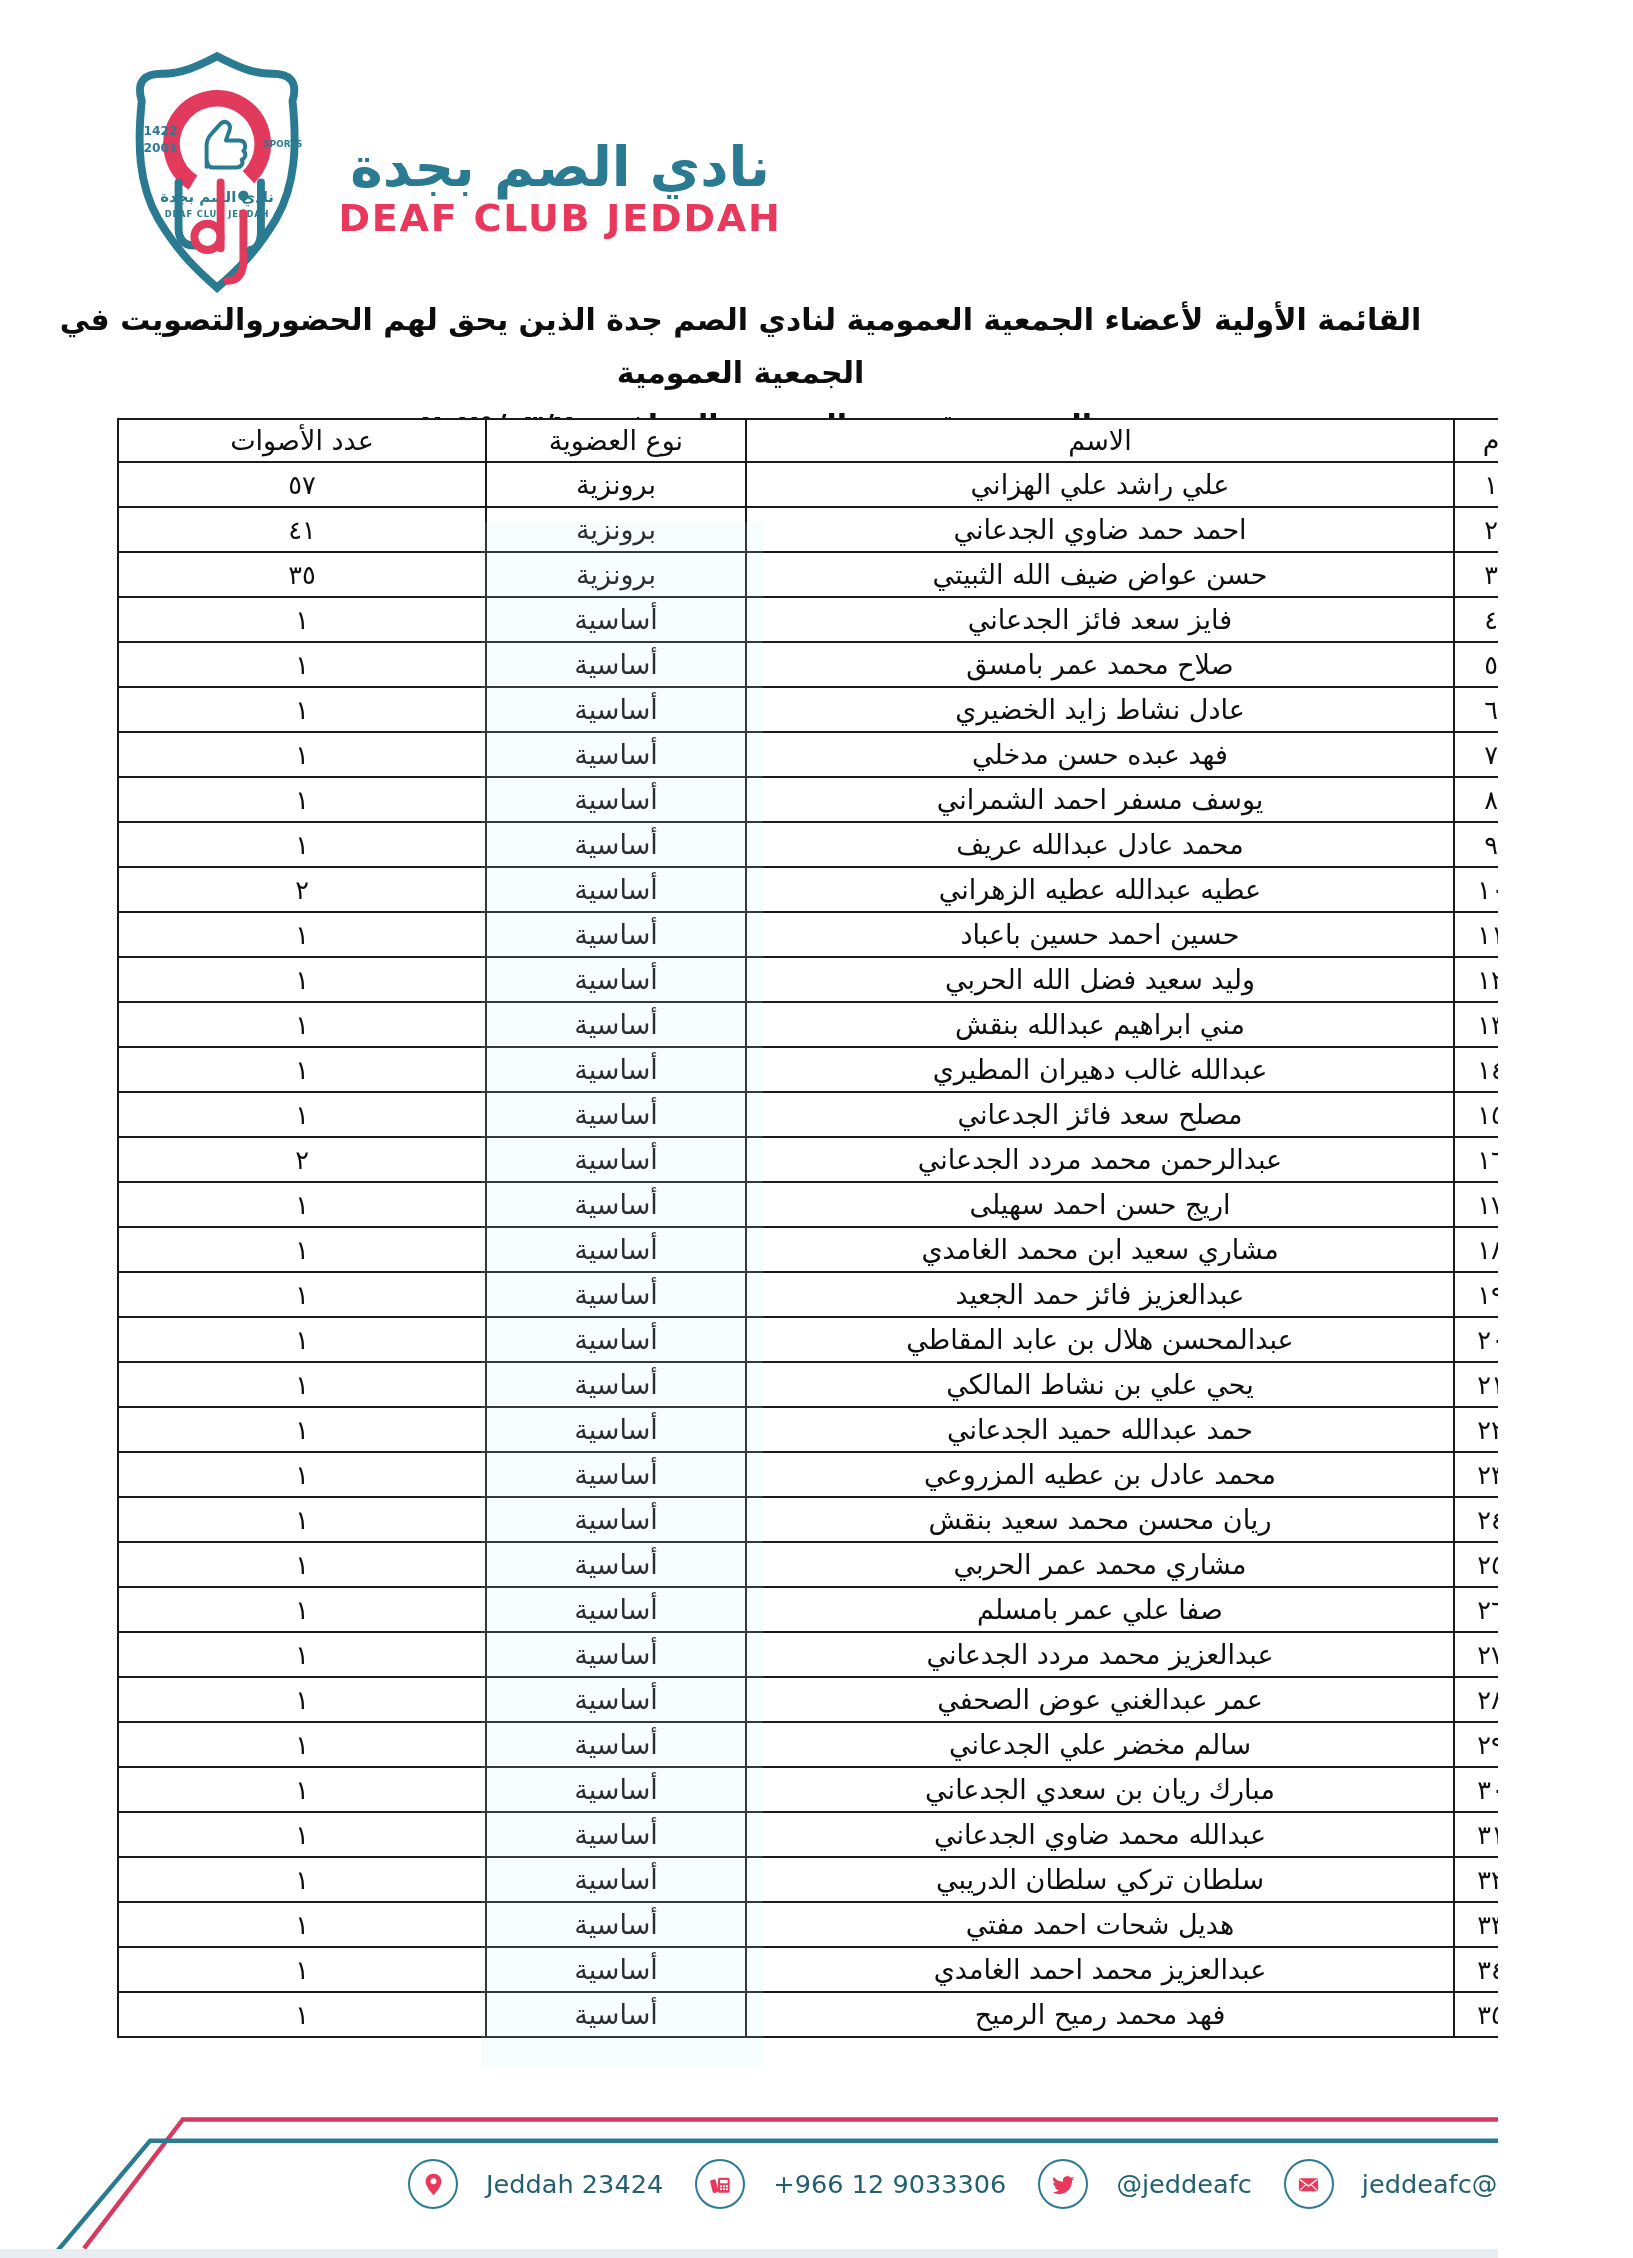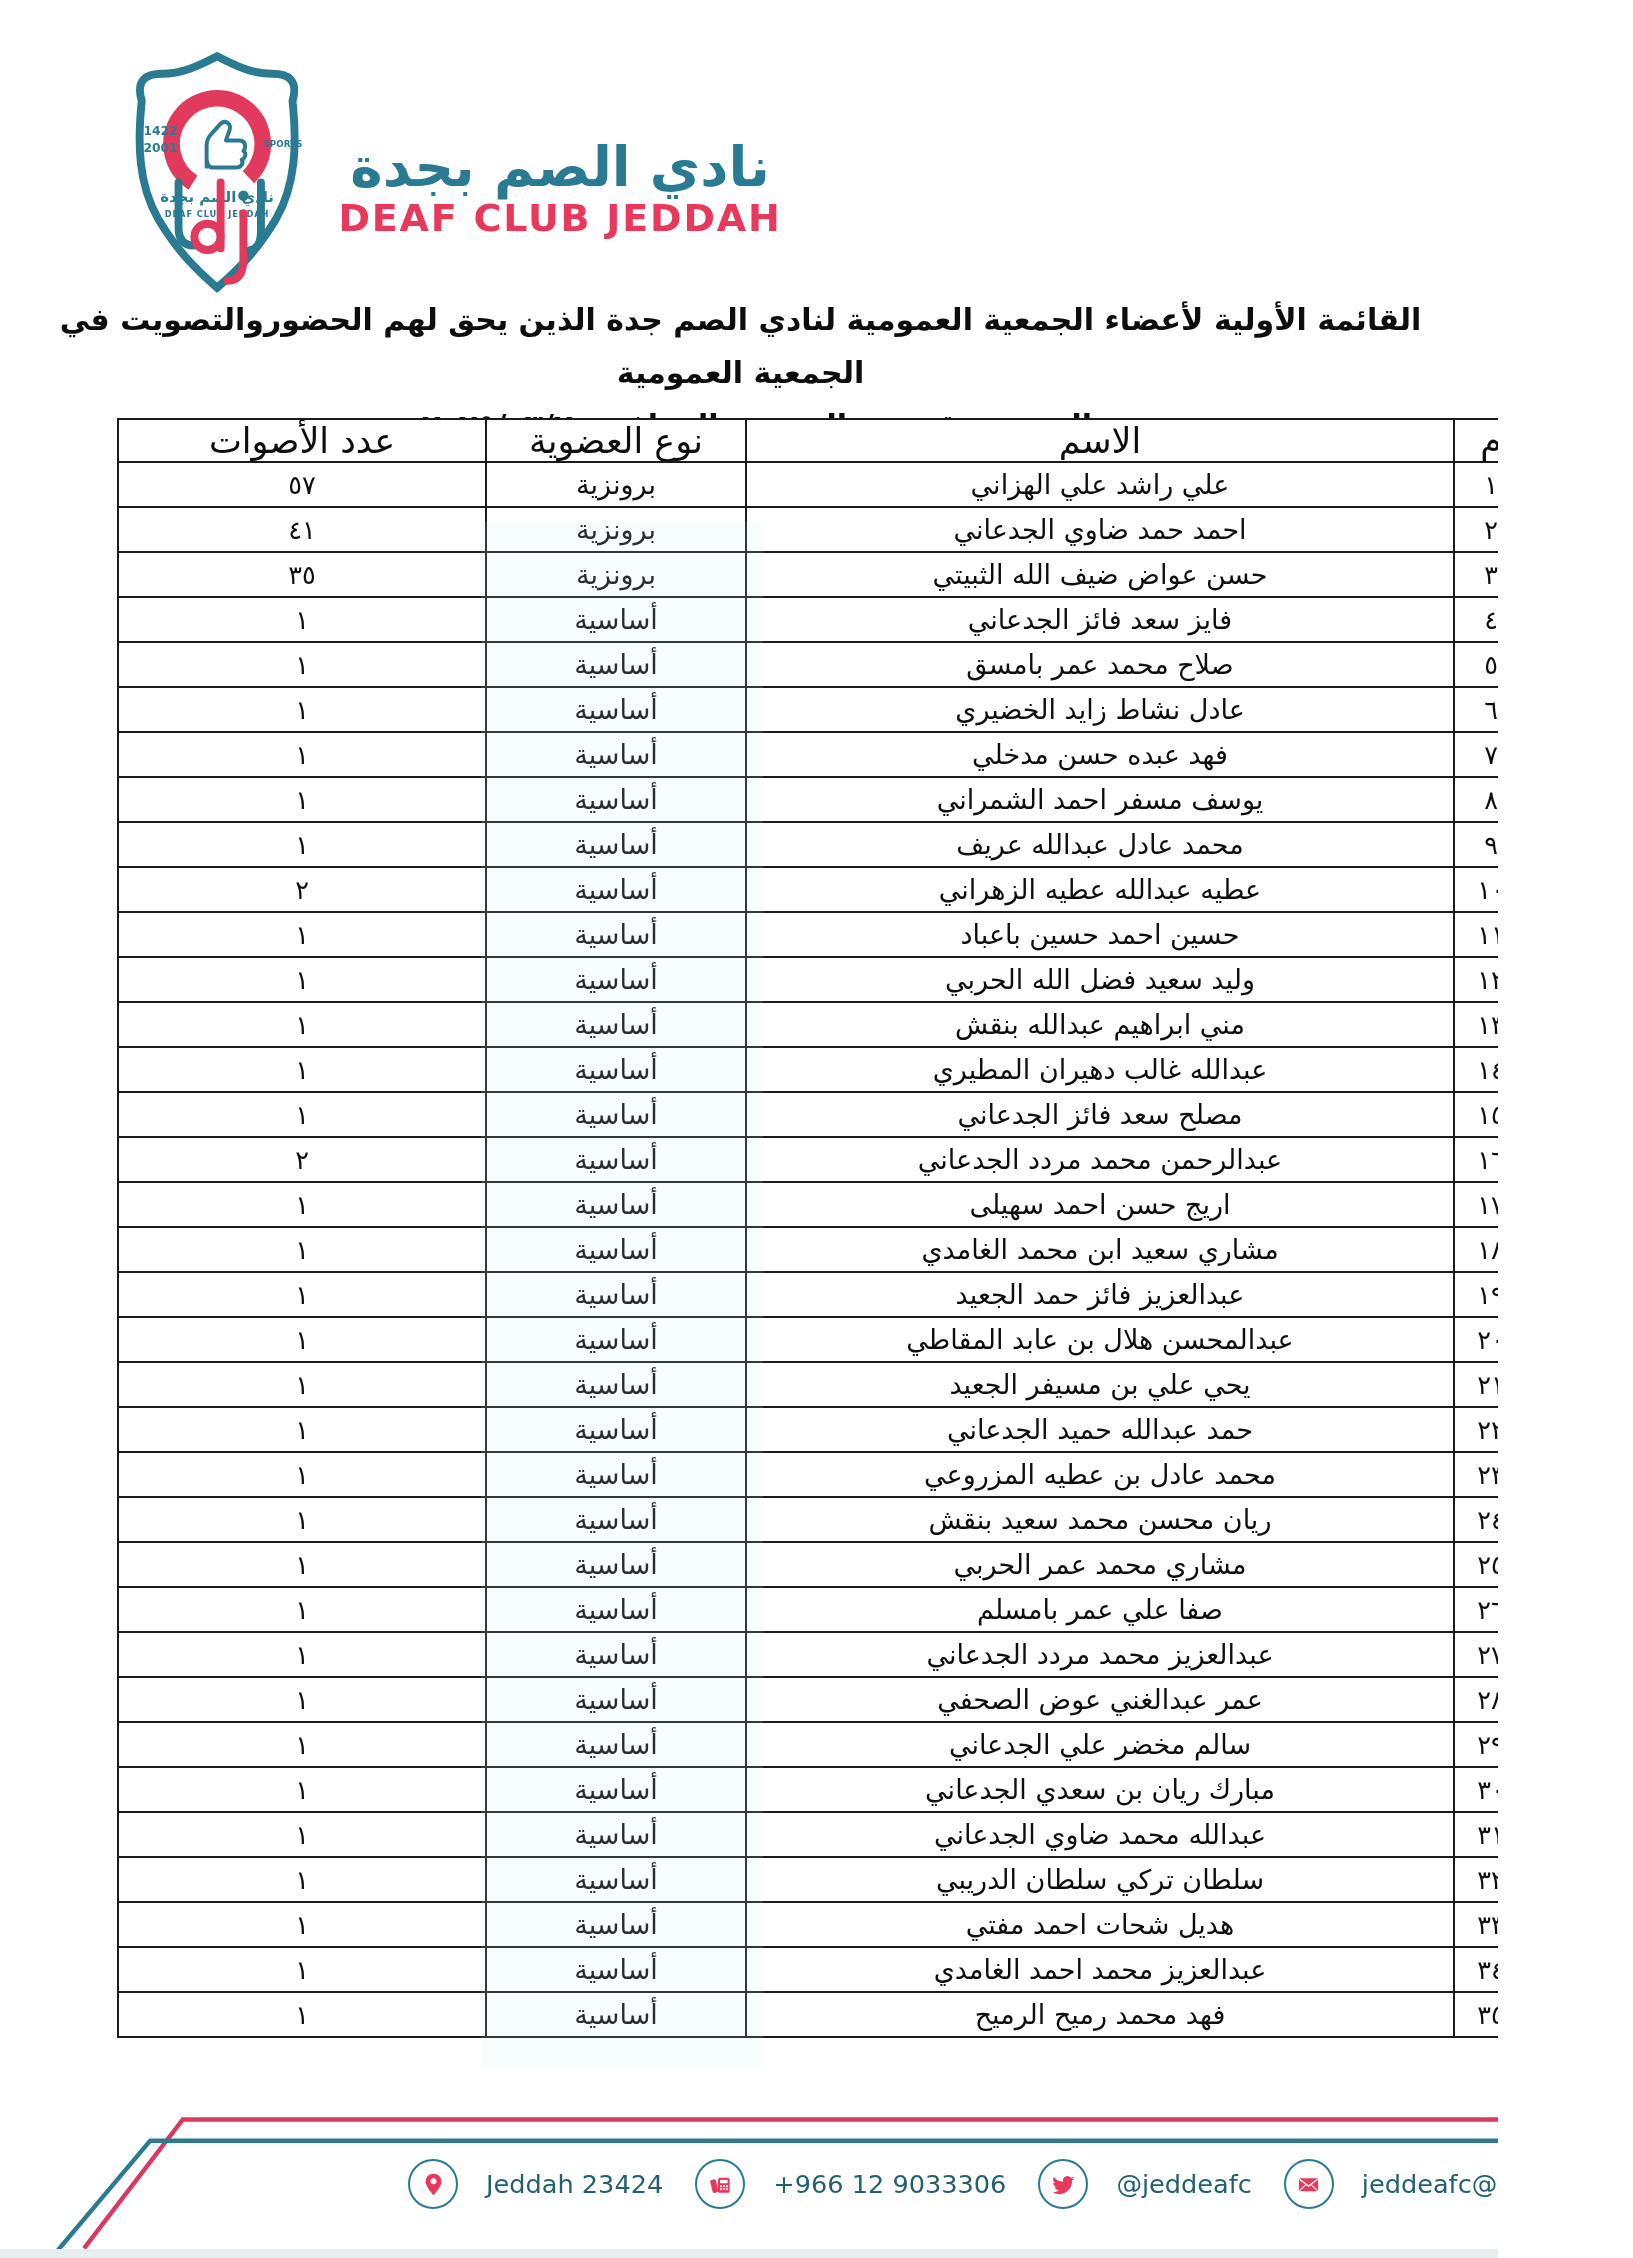--- a/index.html
+++ b/index.html
@@ -35,21 +35,21 @@
     width:1402px;
     background:#fff;
   }
   .members-table th,.members-table td{
     border:2.6px solid #1b1b1b;
     text-align:center;vertical-align:middle;
     padding:0;color:#0e0e0e;
     font-family:"DejaVu Sans", sans-serif;
     overflow:hidden;white-space:nowrap;
   }
-  .members-table th{height:41px;font-size:35px;font-weight:normal;}
+  .members-table th{height:41px;font-size:27px;font-weight:normal;}
   .members-table td{height:43px;font-size:27px;}
   .c-no{width:72px;}
   .c-name{width:706px;border-radius:20px;}
   .c-type{width:258px;}
   .c-votes{width:366px;}
   td.c-no,td.c-votes{font-size:25.6px;}
   
   .scan-tint{
     position:absolute;left:481px;top:522px;width:282px;height:1546px;
     background:rgba(198,231,243,0.14);pointer-events:none;
@@ -239,21 +239,21 @@
           <td class="c-votes">١</td>
         </tr>
         <tr>
           <td class="c-no">٢٠</td>
           <td class="c-name">عبدالمحسن هلال بن عابد المقاطي</td>
           <td class="c-type">أساسية</td>
           <td class="c-votes">١</td>
         </tr>
         <tr>
           <td class="c-no">٢١</td>
-          <td class="c-name">يحي علي بن مسيفر الجعيد</td>
+          <td class="c-name">يحي علي بن نشاط المالكي</td>
           <td class="c-type">أساسية</td>
           <td class="c-votes">١</td>
         </tr>
         <tr>
           <td class="c-no">٢٢</td>
           <td class="c-name">حمد عبدالله حميد الجدعاني</td>
           <td class="c-type">أساسية</td>
           <td class="c-votes">١</td>
         </tr>
         <tr>

